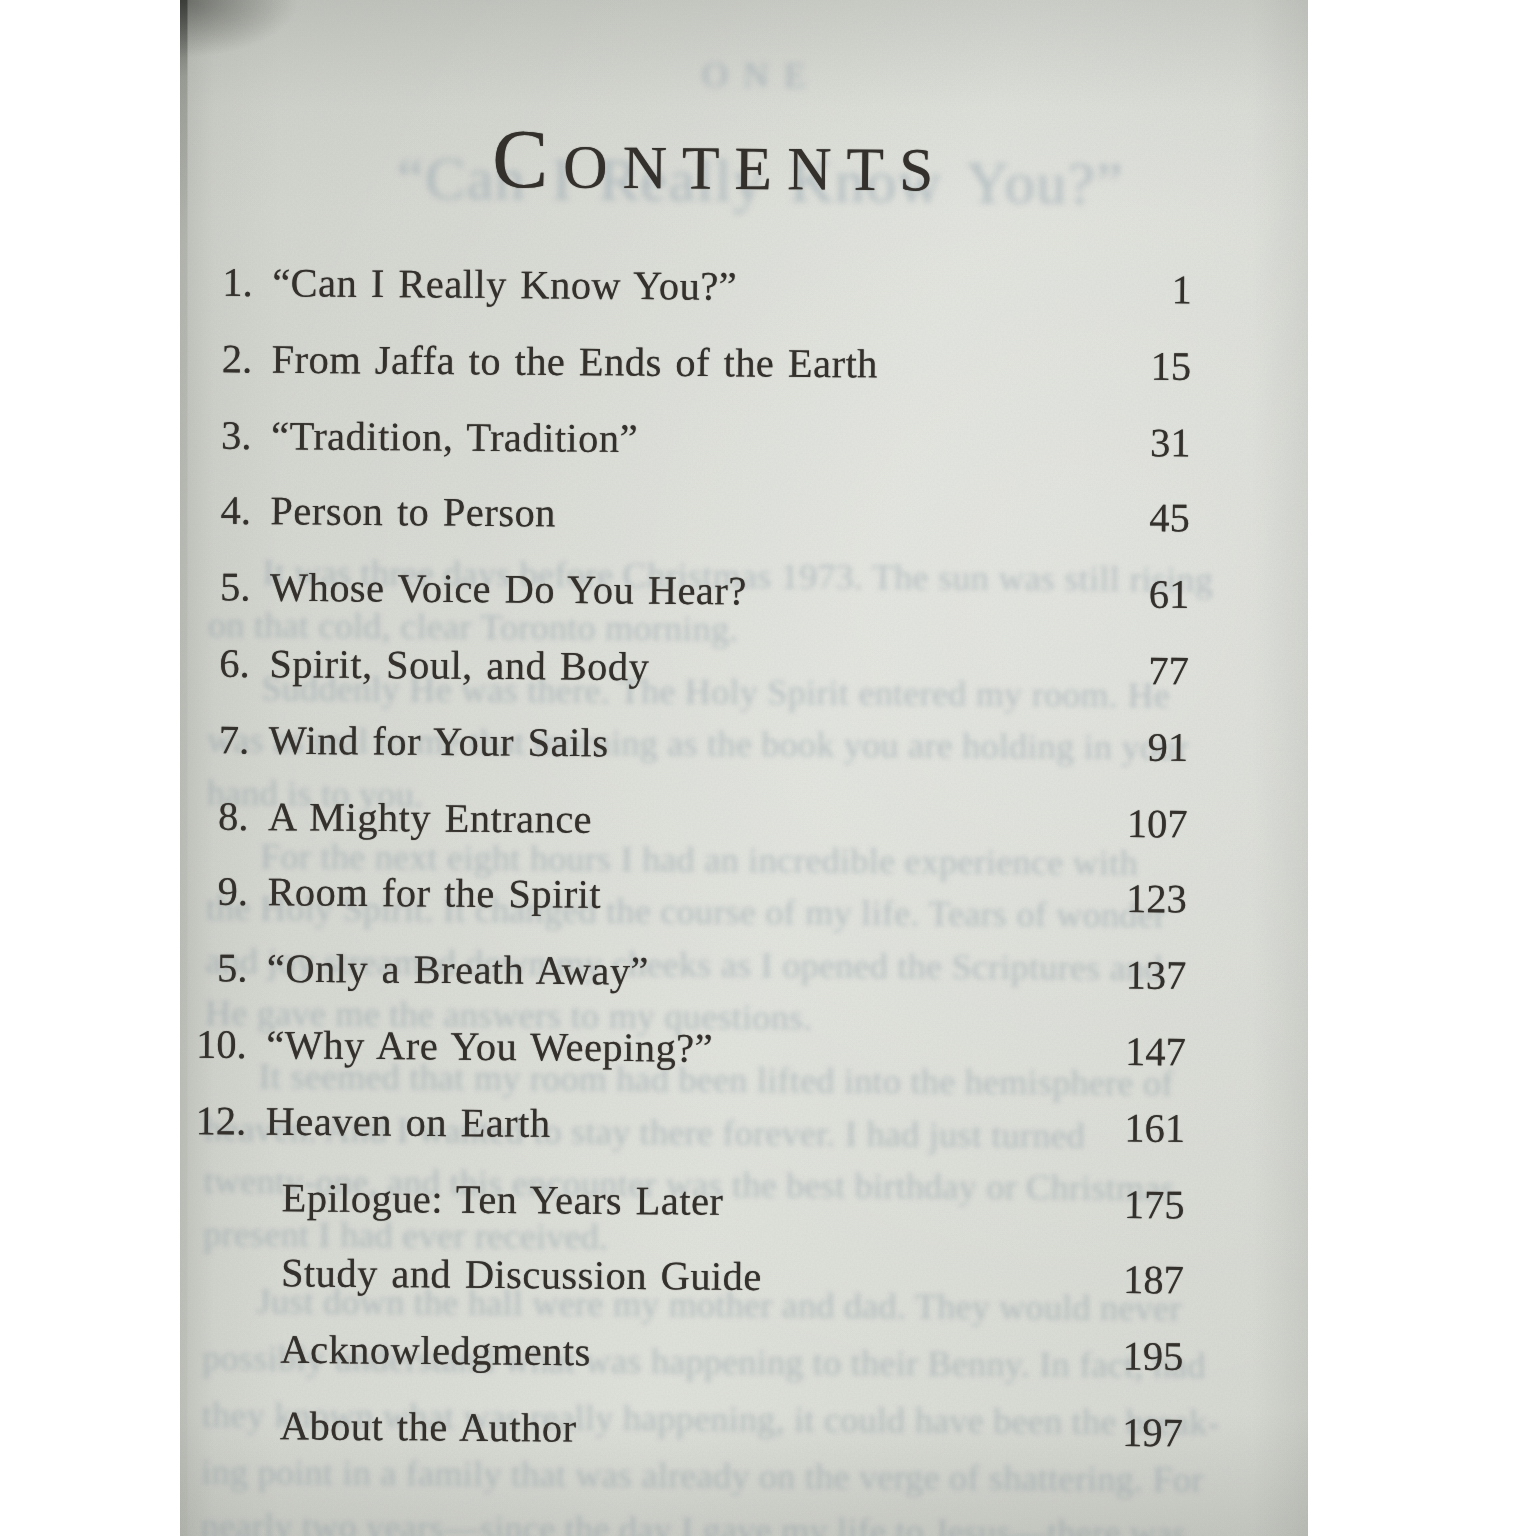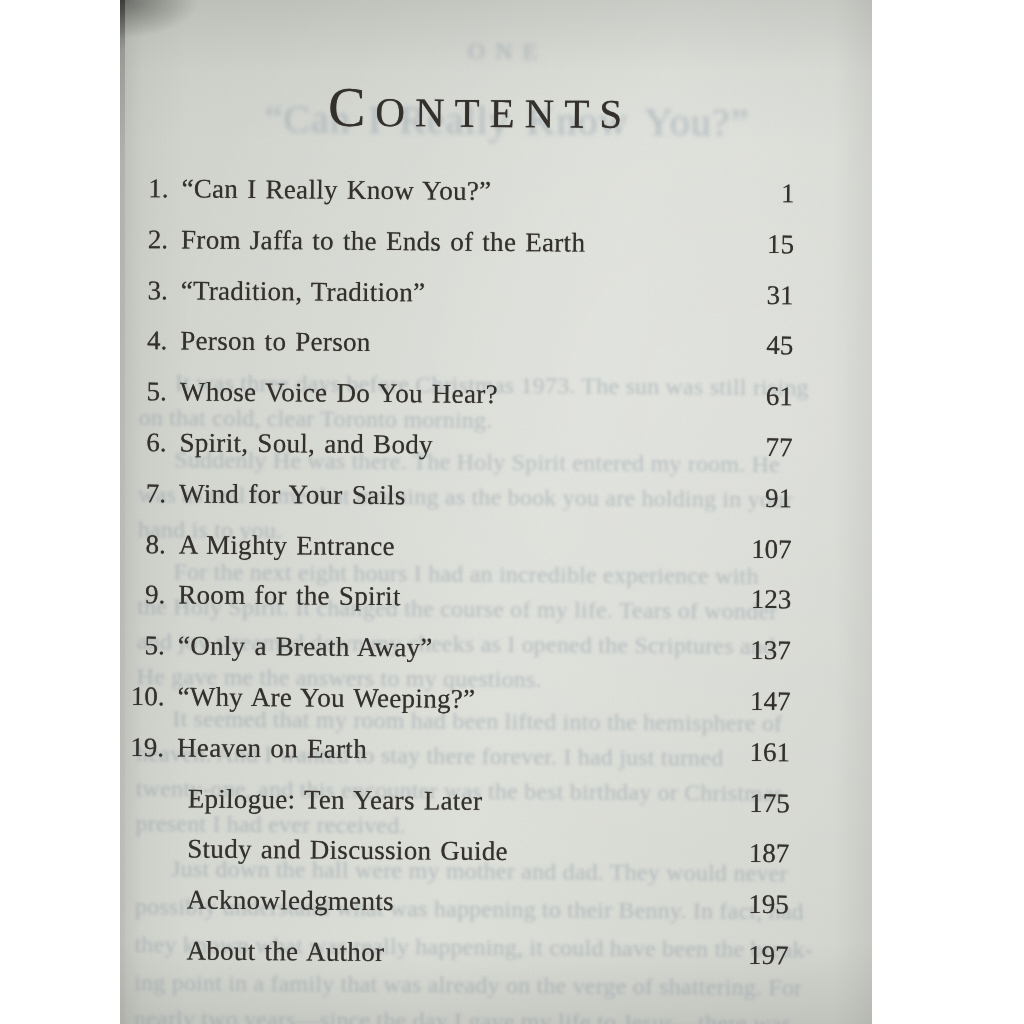--- a/index.html
+++ b/index.html
@@ -132,21 +132,21 @@
     <span class="num">5.</span>
     <span class="title">“Only a Breath Away”</span>
     <span class="pg">137</span>
   </div>
           <div class="row">
     <span class="num">10.</span>
     <span class="title">“Why Are You Weeping?”</span>
     <span class="pg">147</span>
   </div>
           <div class="row">
-    <span class="num">19.</span>
+    <span class="num">12.</span>
     <span class="title">Heaven on Earth</span>
     <span class="pg">161</span>
   </div>
           <div class="row no-num">
     <span class="num"></span>
     <span class="title">Epilogue: Ten Years Later</span>
     <span class="pg">175</span>
   </div>
           <div class="row no-num">
     <span class="num"></span>

